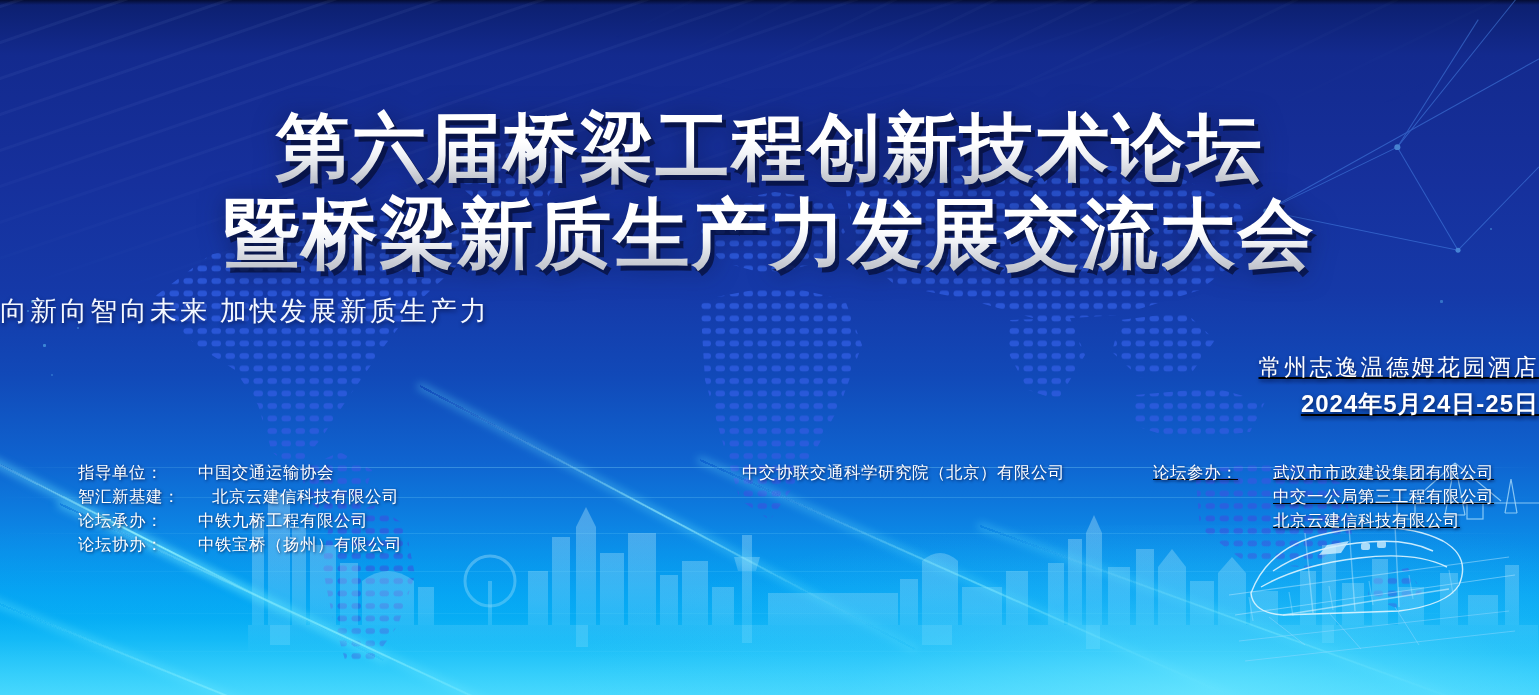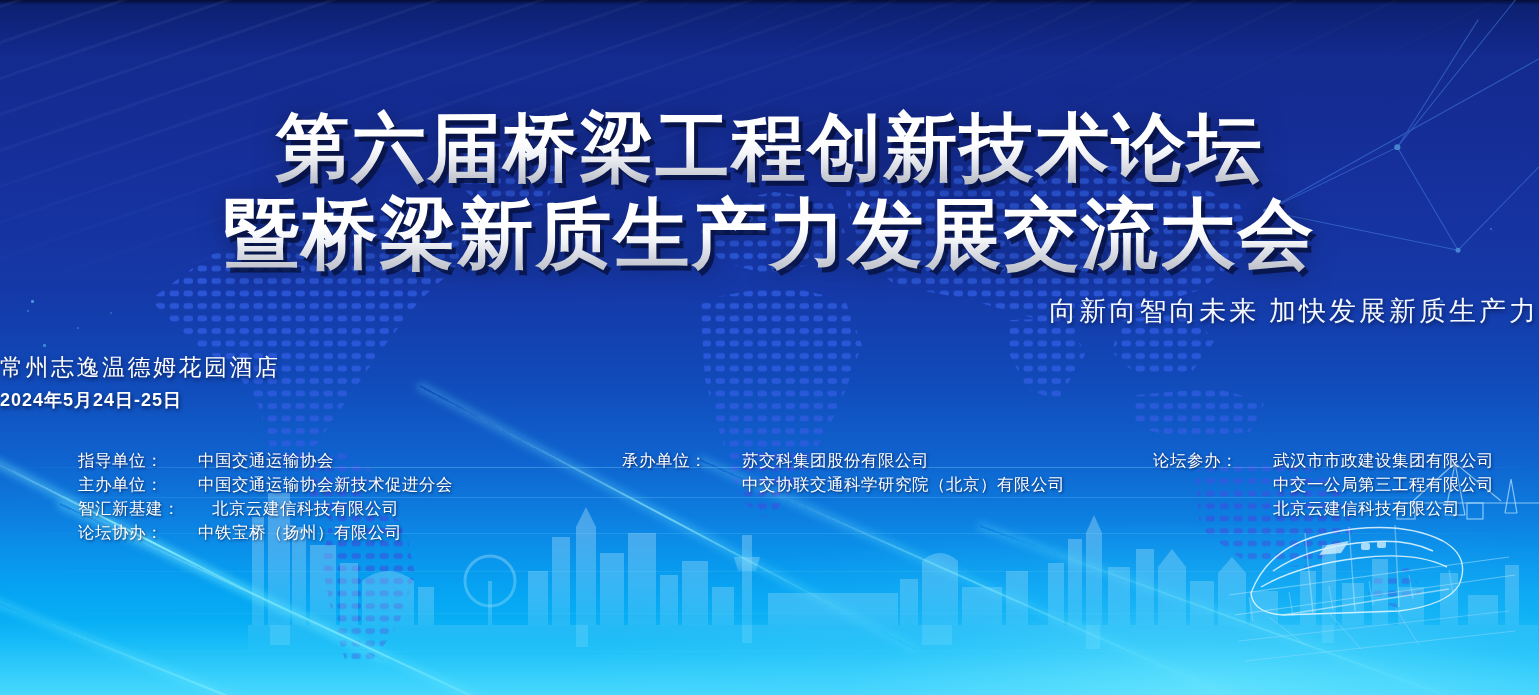--- a/index.html
+++ b/index.html
@@ -122,55 +122,56 @@
     -webkit-background-clip:text;
     background-clip:text;
     -webkit-text-fill-color:transparent;
     filter:drop-shadow(4px 5px 0 rgba(6,14,52,.72)) drop-shadow(0 0 12px rgba(10,20,70,.5));
     white-space:nowrap;
   }
   .title-line.l2{margin-top:6px;font-size:76px;}
 
   .slogan{
     position:absolute;left:0;top:293px;width:100%;
-    text-align:right;
+    text-align:left;
     font-family:"Liberation Serif","DejaVu Serif",serif;
     font-size:27px;
     letter-spacing:3px;
     color:#f4f8ff;
     text-shadow:1px 2px 4px rgba(5,15,60,.75);
     white-space:nowrap;
   }
 
   .venue{
     position:absolute;left:0;top:352px;width:100%;
-    text-align:left;
+    text-align:right;
     font-family:"Liberation Serif","DejaVu Serif",serif;
+    text-decoration:underline;
   }
   .venue .place{
     font-size:23px;letter-spacing:2.5px;color:#ffffff;
     text-shadow:1px 2px 4px rgba(5,15,60,.8);
     white-space:nowrap;
   }
   .venue .date{
     margin-top:5px;
     font-family:"Liberation Sans","DejaVu Sans",sans-serif;
-    font-size:18px;font-weight:600;letter-spacing:1px;color:#ffffff;
+    font-size:24px;font-weight:600;letter-spacing:1px;color:#ffffff;
     text-shadow:1px 2px 4px rgba(5,15,60,.8);
     white-space:nowrap;
   }
 
   
   .sponsors{
     position:absolute;left:0;top:445px;width:100%;height:130px;
   }
-  .col{position:absolute;top:4px;}
+  .col{position:absolute;top:16px;}
   .col-left{left:78px;}
   .col-mid{left:622px;}
-  .col-right{left:1153px;}
+  .col-right{left:1153px;text-decoration:underline;}
 
   .srow{
     display:flex;
     align-items:flex-start;
     font-family:"Liberation Serif","DejaVu Serif",serif;
     font-size:16.5px;
     line-height:24px;
     color:#ffffff;
     text-shadow:1px 1px 3px rgba(6,20,70,.85);
     white-space:nowrap;
@@ -406,38 +407,34 @@
       <div class="date">2024年5月24日-25日</div>
     </div>
 
     <div class="sponsors">
       <div class="col col-left">
         <div class="srow">
             <span class="lbl">指导单位：</span>
             <span class="val">中国交通运输协会</span>
           </div>
         <div class="srow">
-            <span class="lbl">主办单位：</span>
-            <span class="val">中国交通运输协会新技术促进分会</span>
-          </div>
-        <div class="srow">
             <span class="lbl">智汇新基建：</span>
             <span class="val">北京云建信科技有限公司</span>
+          </div>
+        <div class="srow">
+            <span class="lbl">论坛承办：</span>
+            <span class="val">中铁九桥工程有限公司</span>
           </div>
         <div class="srow">
             <span class="lbl">论坛协办：</span>
             <span class="val">中铁宝桥（扬州）有限公司</span>
           </div>
       </div>
 
       <div class="col col-mid">
-        <div class="srow">
-            <span class="lbl">承办单位：</span>
-            <span class="val">苏交科集团股份有限公司</span>
-          </div>
         <div class="srow cont">
             <span class="lbl">承办单位：</span>
             <span class="val">中交协联交通科学研究院（北京）有限公司</span>
           </div>
       </div>
 
       <div class="col col-right">
         <div class="srow">
             <span class="lbl">论坛参办：</span>
             <span class="val">武汉市市政建设集团有限公司</span>

